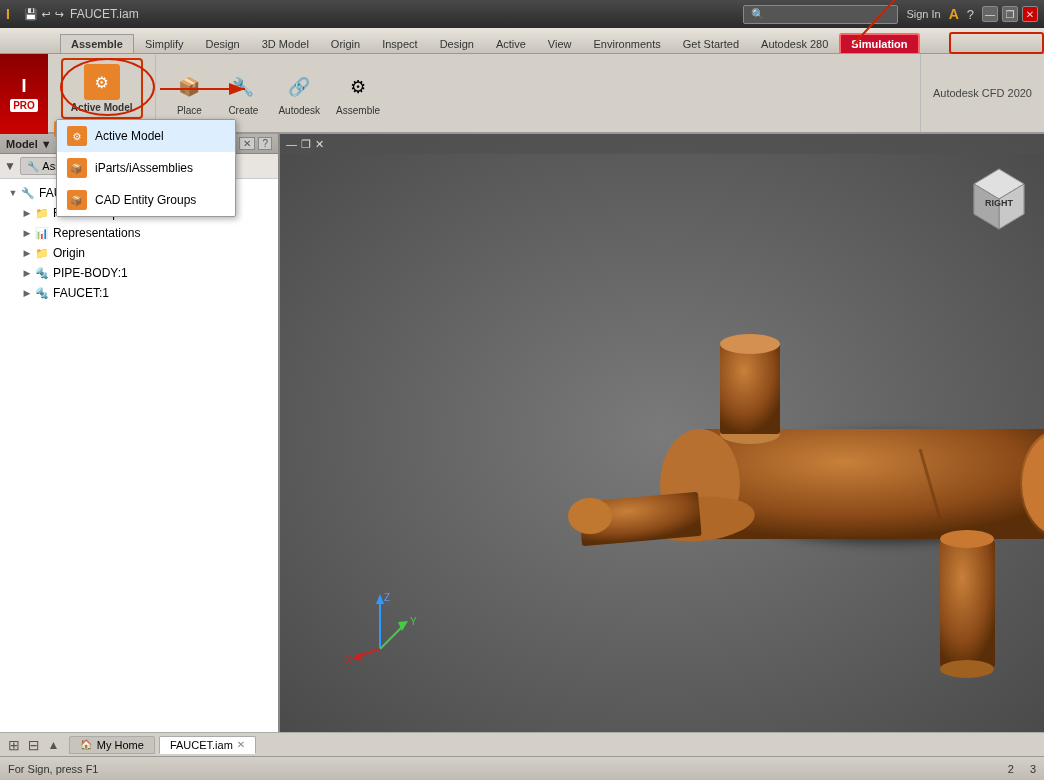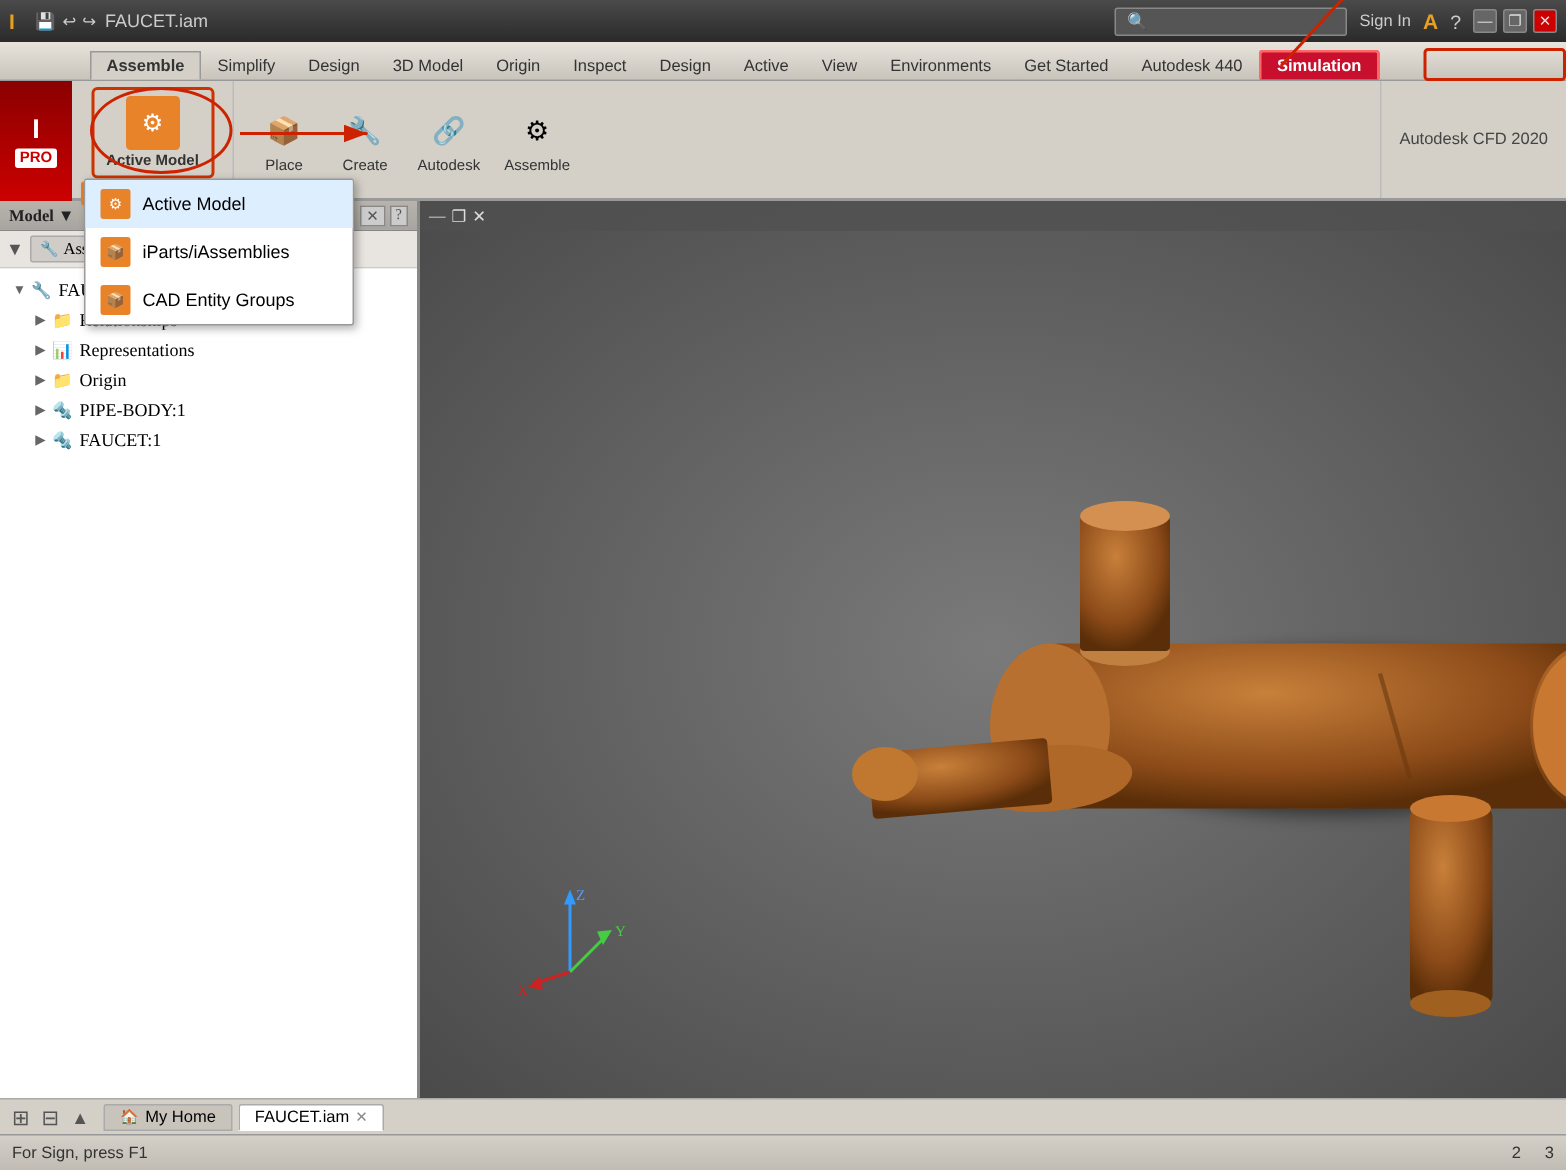--- a/index.html
+++ b/index.html
@@ -32,21 +32,21 @@
       position: absolute; top: 65px; left: 56px; z-index: 100;
       background: white; border: 1px solid #999; box-shadow: 2px 2px 6px rgba(0,0,0,0.3);
       min-width: 180px; border-radius: 2px;
     }
     .dropdown-item { display: flex; align-items: center; padding: 6px 10px; cursor: pointer; font-size: 12px; }
     .dropdown-item.selected { background: #ddeeff; }
     .dropdown-icon { width: 20px; height: 20px; margin-right: 8px; display: flex; align-items: center; justify-content: center; border-radius: 2px; flex-shrink: 0; }
     .orange-icon { background: #e8832a; }
 
     
-    .main-area { display: flex; height: calc(780px - 28px - 26px - 80px - 24px - 24px); font-family: Liberation Serif, serif; }
+    .main-area { display: flex; height: calc(780px - 28px - 26px - 80px - 24px - 24px); }
 
     
     .left-panel { width: 280px; background: #f0ede8; border-right: 2px solid #888; display: flex; flex-direction: column; }
     .panel-toolbar { display: flex; align-items: center; padding: 3px 4px; gap: 4px; border-bottom: 1px solid #ccc; background: #e8e4e0; }
     .assembly-view-dropdown { display: flex; align-items: center; gap: 3px; padding: 2px 6px; background: #d0ccc8; border: 1px solid #aaa; border-radius: 2px; cursor: pointer; font-size: 11px; }
 
     
     .tree-container { flex: 1; overflow-y: auto; background: white; padding: 4px 0; }
     .tree-item { display: flex; align-items: center; padding: 2px 4px; cursor: pointer; font-size: 12px; white-space: nowrap; }
     .tree-indent { display: inline-block; }
@@ -107,21 +107,21 @@
   <div class="ribbon-tab">Simplify</div>
   <div class="ribbon-tab">Design</div>
   <div class="ribbon-tab">3D Model</div>
   <div class="ribbon-tab">Origin</div>
   <div class="ribbon-tab">Inspect</div>
   <div class="ribbon-tab">Design</div>
   <div class="ribbon-tab">Active</div>
   <div class="ribbon-tab">View</div>
   <div class="ribbon-tab">Environments</div>
   <div class="ribbon-tab">Get Started</div>
-  <div class="ribbon-tab">Autodesk 440</div>
+  <div class="ribbon-tab">Autodesk 280</div>
   <div class="ribbon-tab simulation">Simulation</div>
 </div>
 
 <div style="display:flex; background:#d4d0c8; height:80px; border-bottom:2px solid #999; position:relative;">
 
   <div class="pro-logo">
     <span>I</span>
     <span class="pro-text">PRO</span>
   </div>
 
@@ -272,20 +272,30 @@
   <div class="viewport">
 
     <div style="position:absolute; top:0; left:0; right:0; height:20px; background:rgba(80,80,80,0.7); display:flex; align-items:center; justify-content:space-between; padding:0 6px; z-index:10;">
       <div style="display:flex;gap:4px;">
         <span style="color:#ddd; font-size:11px; cursor:pointer;">—</span>
         <span style="color:#ddd; font-size:11px; cursor:pointer;">❐</span>
         <span style="color:#ddd; font-size:11px; cursor:pointer;">✕</span>
       </div>
     </div>
 
+    <div style="position:absolute; top:30px; right:10px; width:70px; height:70px;">
+      <svg width="70" height="70" viewBox="0 0 70 70">
+
+        <polygon points="35,5 60,20 60,50 35,65 10,50 10,20" fill="#b0b0b0" stroke="#888" stroke-width="1"></polygon>
+        <polygon points="35,5 60,20 35,35 10,20" fill="#e0e0e0" stroke="#888" stroke-width="1"></polygon>
+        <polygon points="60,20 60,50 35,65 35,35" fill="#c8c8c8" stroke="#888" stroke-width="1"></polygon>
+        <polygon points="10,20 35,35 35,65 10,50" fill="#a8a8a8" stroke="#888" stroke-width="1"></polygon>
+        <text x="35" y="42" text-anchor="middle" font-size="9" fill="#333" font-weight="bold">RIGHT</text>
+      </svg>
+    </div>
 
     <svg style="position:absolute; top:80px; left:200px; width:680px; height:500px;" viewBox="0 0 680 500">
       <defs>
         <radialGradient id="bodyGrad" cx="40%" cy="35%" r="60%">
           <stop offset="0%" stop-color="#d4914a"></stop>
           <stop offset="60%" stop-color="#a05a20"></stop>
           <stop offset="100%" stop-color="#6b3a10"></stop>
         </radialGradient>
         <radialGradient id="cylinderGrad" cx="40%" cy="30%" r="70%">
           <stop offset="0%" stop-color="#c8803a"></stop>

